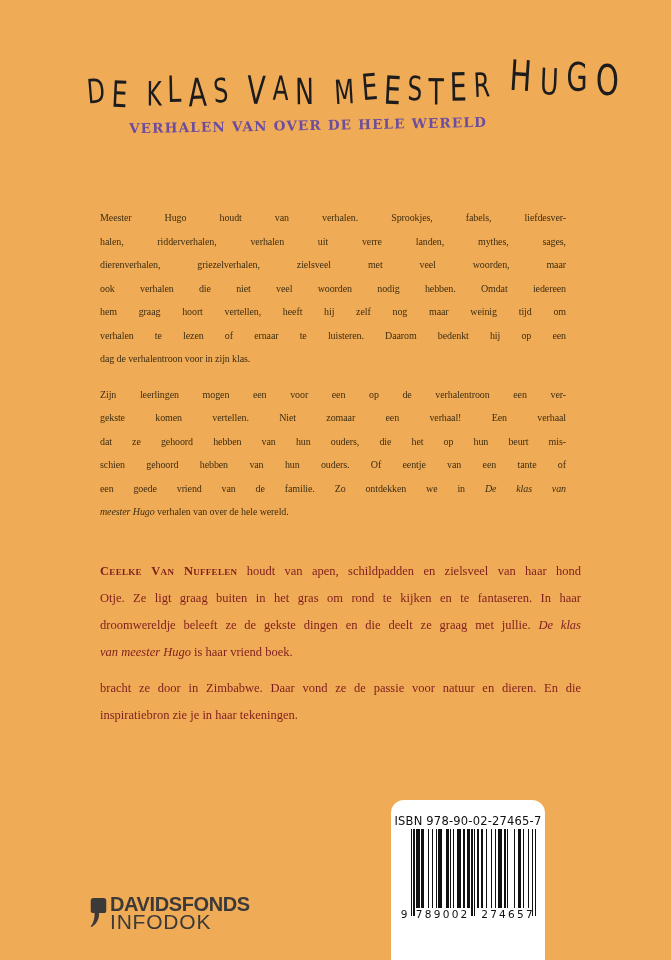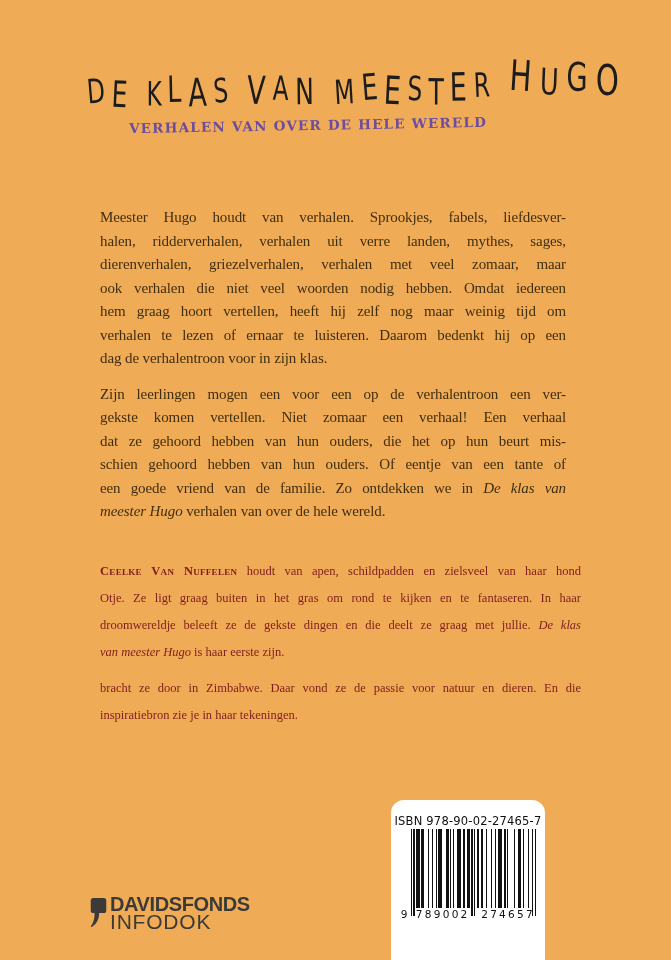--- a/index.html
+++ b/index.html
@@ -35,21 +35,21 @@
   
   .copy-intro{
     position:absolute;left:100px;top:206px;width:466px;
     color:#3f2e10;
   }
   .copy-bio{
     position:absolute;left:100px;top:558px;width:481px;
     color:#7f1d1d;
   }
   .para{margin:0 0 12px 0;}
-  .para.intro{font-size:15px;line-height:23.5px;letter-spacing:-0.1px;}
+  .para.intro{font-size:10px;line-height:23.5px;letter-spacing:-0.1px;}
   .para.bio{font-size:12.5px;line-height:27px;margin:0 0 9px 0;}
   .line{text-align:left;}
   .line.just{text-align:justify;text-align-last:justify;}
   .it{font-style:italic;}
   .bioname{font-weight:bold;font-variant:small-caps;letter-spacing:0.3px;}
 
   
   .isbn-label{
     position:absolute;left:391px;top:800px;width:154px;height:160px;
     background:#ffffff;
@@ -88,42 +88,42 @@
 <div class="page">
 
   <div class="title-block"><span class="tletter" style="font-size: 31px; transform: translateY(-1.6px) rotate(-4.2deg) scale(0.75, 1.08);">D</span><span class="tletter" style="font-size: 33.5px; transform: translateY(2.9px) rotate(3.5deg) scale(0.75, 1.08);">E</span><span class="tspace"></span><span class="tletter" style="font-size: 31px; transform: translateY(1.8px) rotate(0.7deg) scale(0.75, 1.08);">K</span><span class="tletter" style="font-size: 33.5px; transform: translateY(-1.8px) rotate(-0.7deg) scale(0.75, 1.08);">L</span><span class="tletter" style="font-size: 36px; transform: translateY(2.7px) rotate(-2.1deg) scale(0.75, 1.08);">A</span><span class="tletter" style="font-size: 31px; transform: translateY(-0.9px) rotate(-3.5deg) scale(0.75, 1.08);">S</span><span class="tspace"></span><span class="tletter" style="font-size: 36px; transform: translateY(1px) rotate(2.8deg) scale(0.75, 1.08);">V</span><span class="tletter" style="font-size: 31px; transform: translateY(-2.6px) rotate(1.4deg) scale(0.75, 1.08);">A</span><span class="tletter" style="font-size: 33.5px; transform: translateY(1.9px) rotate(0deg) scale(0.75, 1.08);">N</span><span class="tspace"></span><span class="tletter" style="font-size: 31px; transform: translateY(1.8px) rotate(-2.8deg) scale(0.75, 1.08);">M</span><span class="tletter" style="font-size: 33.5px; transform: translateY(-1.8px) rotate(-4.2deg) scale(0.75, 1.08);">E</span><span class="tletter" style="font-size: 36px; transform: translateY(2.7px) rotate(3.5deg) scale(0.75, 1.08);">E</span><span class="tletter" style="font-size: 31px; transform: translateY(-0.9px) rotate(2.1deg) scale(0.75, 1.08);">S</span><span class="tletter" style="font-size: 33.5px; transform: translateY(3.6px) rotate(0.7deg) scale(0.75, 1.08);">T</span><span class="tletter" style="font-size: 36px; transform: translateY(0px) rotate(-0.7deg) scale(0.75, 1.08);">E</span><span class="tletter" style="font-size: 31px; transform: translateY(-3.6px) rotate(-2.1deg) scale(0.75, 1.08);">R</span><span class="tspace"></span><span class="tletter" style="font-size: 39px; transform: translateY(-9.7px) rotate(4.2deg) scale(0.75, 1.08);">H</span><span class="tletter" style="font-size: 34px; transform: translateY(-5.2px) rotate(2.8deg) scale(0.75, 1.08);">U</span><span class="tletter" style="font-size: 36.5px; transform: translateY(-8.8px) rotate(1.4deg) scale(0.75, 1.08);">G</span><span class="tletter" style="font-size: 39px; transform: translateY(-4.3px) rotate(0deg) scale(0.75, 1.08);">O</span></div>
 
   <div class="subtitle">VERHALEN VAN OVER DE HELE WERELD</div>
 
   <div class="copy-intro">
       <div class="para intro">
         <div class="line just"><span>Meester Hugo houdt van verhalen. Sprookjes, fabels, liefdesver-</span></div>
         <div class="line just"><span>halen, ridderverhalen, verhalen uit verre landen, mythes, sages,</span></div>
-        <div class="line just"><span>dierenverhalen, griezelverhalen, verhalen met veel zomaar, maar</span></div>
+        <div class="line just"><span>dierenverhalen, griezelverhalen, zielsveel met veel woorden, maar</span></div>
         <div class="line just"><span>ook verhalen die niet veel woorden nodig hebben. Omdat iedereen</span></div>
         <div class="line just"><span>hem graag hoort vertellen, heeft hij zelf nog maar weinig tijd om</span></div>
         <div class="line just"><span>verhalen te lezen of ernaar te luisteren. Daarom bedenkt hij op een</span></div>
         <div class="line"><span>dag de verhalentroon voor in zijn klas.</span></div>
       </div>
       <div class="para intro">
         <div class="line just"><span>Zijn leerlingen mogen een voor een op de verhalentroon een ver-</span></div>
         <div class="line just"><span>gekste komen vertellen. Niet zomaar een verhaal! Een verhaal</span></div>
         <div class="line just"><span>dat ze gehoord hebben van hun ouders, die het op hun beurt mis-</span></div>
         <div class="line just"><span>schien gehoord hebben van hun ouders. Of eentje van een tante of</span></div>
         <div class="line just"><span>een goede vriend van de familie. Zo ontdekken we in </span><span class="it">De klas van</span></div>
         <div class="line"><span class="it">meester Hugo</span><span> verhalen van over de hele wereld.</span></div>
       </div>
     </div>
 
   <div class="copy-bio">
       <div class="para bio">
         <div class="line just"><span class="bioname">Ceelke Van Nuffelen</span><span> houdt van apen, schildpadden en zielsveel van haar hond</span></div>
         <div class="line just"><span>Otje. Ze ligt graag buiten in het gras om rond te kijken en te fantaseren. In haar</span></div>
         <div class="line just"><span>droomwereldje beleeft ze de gekste dingen en die deelt ze graag met jullie. </span><span class="it">De klas</span></div>
-        <div class="line"><span class="it">van meester Hugo</span><span> is haar eerste zijn.</span></div>
+        <div class="line"><span class="it">van meester Hugo</span><span> is haar vriend boek.</span></div>
       </div>
       <div class="para bio">
         <div class="line just"><span>bracht ze door in Zimbabwe. Daar vond ze de passie voor natuur en dieren. En die</span></div>
         <div class="line"><span>inspiratiebron zie je in haar tekeningen.</span></div>
       </div>
     </div>
 
   <div class="isbn-label">
     <div class="isbn-text">ISBN 978-90-02-27465-7</div>
     <div class="barcode-wrap">

